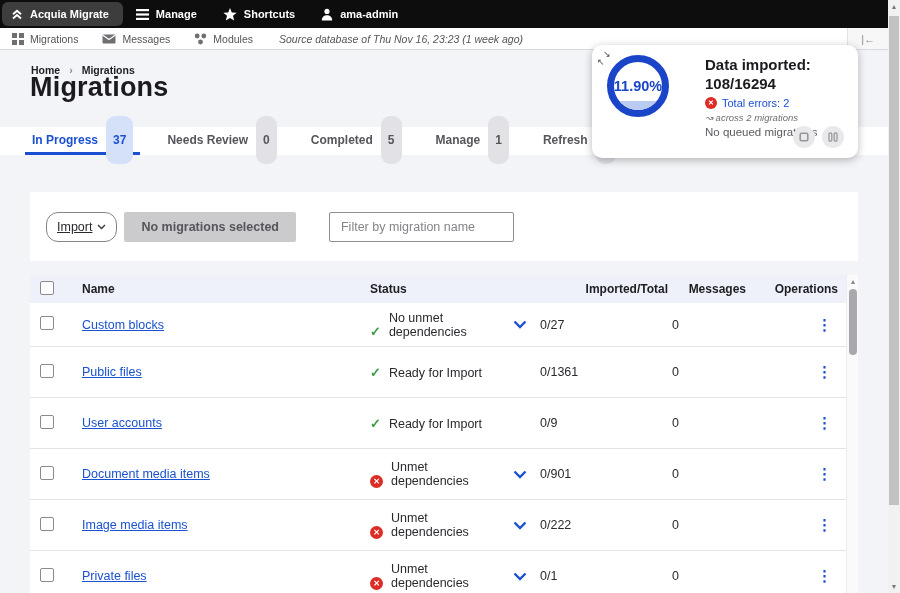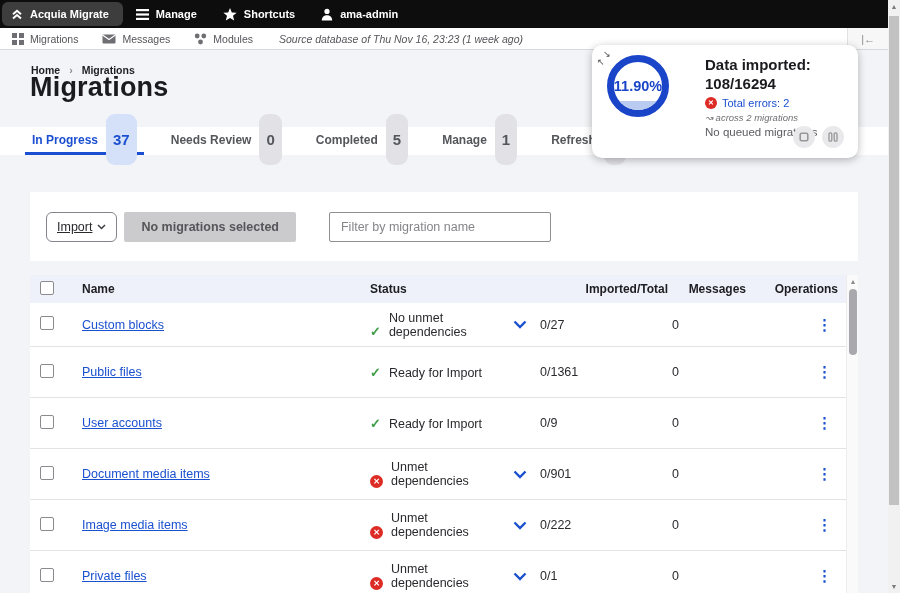--- a/index.html
+++ b/index.html
@@ -30,33 +30,33 @@
   .breadcrumb .sep { color:#8a8a8e; font-weight:bold; }
   .page-title { position:absolute; left:30px; top:22px; margin:0; font-size:27px; font-weight:bold;
     color:#1b1b1f; letter-spacing:0.2px; }
 
   
   .tabs-strip { position:absolute; top:77px; left:0; width:100%; height:28px; background:#fff;
     display:flex; padding-left:25px; gap:20px; }
   .tab { display:flex; align-items:center; gap:8px; font-size:12px; font-weight:bold; color:#55565b;
     padding:0 7px; border-bottom:3px solid transparent; cursor:pointer; }
   .tab.active { color:#1b4fd1; border-bottom-color:#1b4fd1; }
-  .badge { background:#e1e1e6; color:#55565b; border-radius:9px; font-size:15px;
+  .badge { background:#e1e1e6; color:#55565b; border-radius:9px; font-size:12px;
     padding:18px 7px; font-weight:bold; line-height:1; }
   .tab.active .badge { background:#d4e1f8; color:#1b4fd1; }
 
   
   .filter-card { position:absolute; top:142px; left:30px; width:828px; height:69px; background:#fff;
     display:flex; align-items:center; padding-left:16px; }
   .import-btn { height:30px; padding:0 10px; background:#fff; border:1px solid #84848a;
-    border-radius:6px; font-size:12.5px; color:#2a2a2e; display:flex; align-items:center; gap:5px;
+    border-radius:12px; font-size:12.5px; color:#2a2a2e; display:flex; align-items:center; gap:5px;
     font-family:inherit; cursor:pointer;text-decoration:underline; }
   .sel-btn { height:30px; margin-left:7px; padding:0 17px; background:#cbcbce; border:none;
     border-radius:2px; font-size:12.5px; font-weight:bold; color:#55555a; font-family:inherit; }
-  .filter-input { height:30px; margin-left:33px; width:222px; border:1px solid #8f8f93;
+  .filter-input { height:30px; margin-left:33px; width:185px; border:1px solid #8f8f93;
     border-radius:2px; font-size:12.5px; padding:0 11px; color:#2a2a2e; font-family:inherit; }
   .filter-input::placeholder { color:#85858a; }
 
   
   .table-card { position:absolute; top:225px; left:30px; width:828px; height:318px; background:#fff; }
   .t-grid { display:grid; grid-template-columns:52px 288px 130px 40px 132px 78px 96px; align-items:center; }
   .t-header { height:28px; background:#eef1f9; font-size:12px; font-weight:bold; color:#1e1e22; }
   .t-row { height:51px; border-bottom:1px solid #e3e3e6; font-size:12.5px; }
   #rows .t-row:first-child { height:44px; }
   .c-check { padding-left:10px; }

